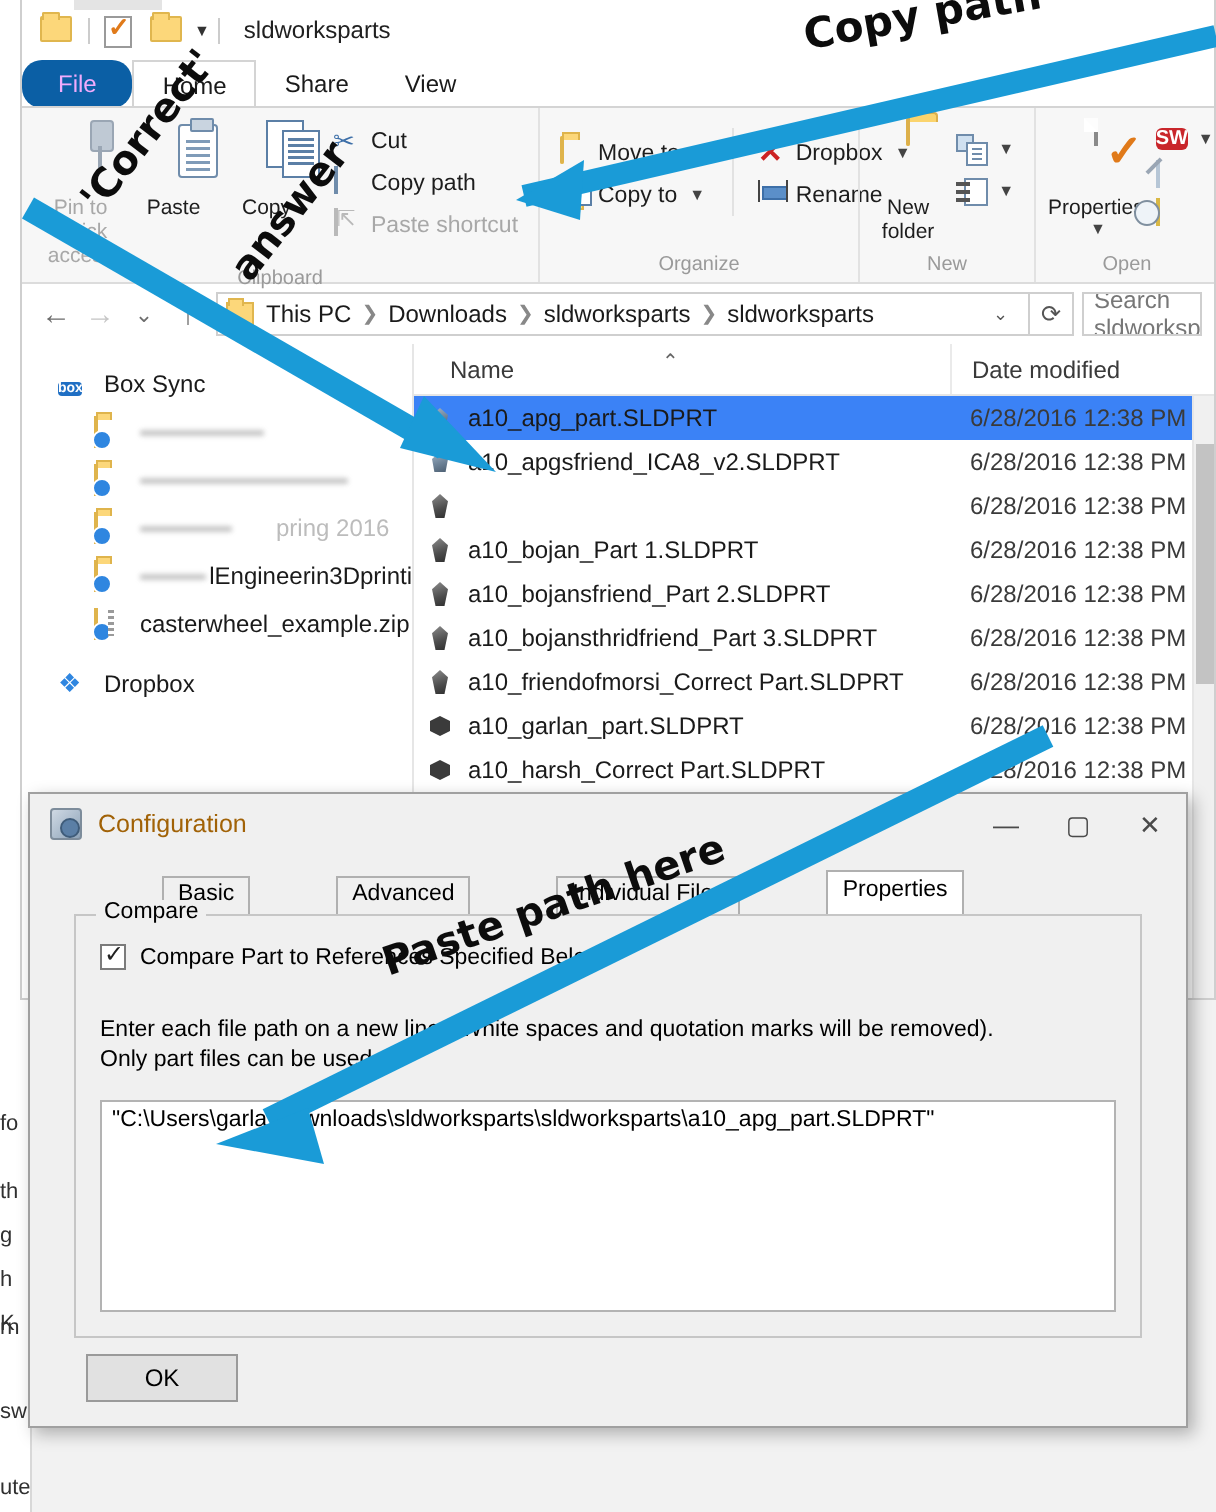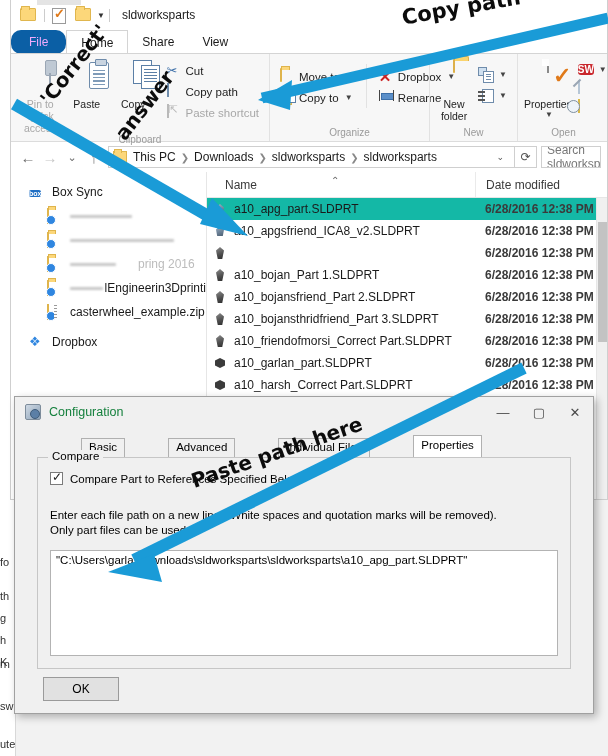--- a/index.html
+++ b/index.html
@@ -198,44 +198,44 @@
   .zip-ic:before{content:"";position:absolute;left:-2px;bottom:-2px;width:8px;height:8px;border-radius:50%;background:#2f86e0;border:1px solid #fff;}
   .dropbox-ic{ width:15px;height:14px; color:#2f86e0; font-size:13px; line-height:14px;}
   .redacted{ height:3px; background:#9a9a9a; opacity:.55; border-radius:1px; filter: blur(1.2px); }
 
   .filelist{ flex:1; position:relative; overflow:hidden; }
   .col-head{ height:26px; border-bottom:1px solid #e6e6e6; display:flex; align-items:center; font-size:12px; color:#3a3a3a; position:relative;}
   .col-name{ width:268px; padding-left:18px; position:relative;}
   .col-date{ padding-left:10px; border-left:1px solid #eaeaea; height:100%; display:flex;align-items:center;}
   .sort-arrow{ position:absolute; left:124px; top:-3px; font-size:10px; color:#666;}
   .frow{ height:22px; display:flex; align-items:center; font-size:12px; color:#1a1a1a;}
-  .frow.sel{ background:#14b8a6; }
+  .frow.sel{ background:#3b82f6; }
   .fname{ width:268px; display:flex; align-items:center; padding-left:6px; white-space:nowrap; overflow:hidden;}
-  .fdate{ padding-left:10px; color:#3a3a3a;font-weight:bold;}
+  .fdate{ padding-left:10px; color:#3a3a3a;}
   .sld-ic{ width:14px;height:14px; margin-right:7px; flex:0 0 14px; position:relative;}
   .sld-ic.a:after{content:"";position:absolute;left:3px;top:2px;width:8px;height:10px;
     background:linear-gradient(160deg,#9fb4c7 0%, #6e8398 55%, #4c5f72 100%); clip-path: polygon(50% 0,100% 35%,85% 100%,15% 100%,0 35%);}
   .sld-ic.b:after{content:"";position:absolute;left:3px;top:1px;width:8px;height:12px;
     background:linear-gradient(160deg,#8c8c8c 0%, #4d4d4d 60%, #2e2e2e 100%); clip-path: polygon(50% 0,100% 30%,78% 100%,22% 100%,0 30%);}
   .sld-ic.c:after{content:"";position:absolute;left:2px;top:2px;width:10px;height:10px;
     background:#3b3b3b; clip-path: polygon(50% 0,100% 25%,100% 75%,50% 100%,0 75%,0 25%);}
   .vscroll{ position:absolute; right:0; top:26px; bottom:0; width:11px; background:#f0f0f0; border-left:1px solid #e6e6e6;}
   .vthumb{ position:absolute; left:1px; top:24px; width:9px; height:120px; background:#c3c3c3;}
 
   
   .dialog{
     position:absolute; left:14px; top:396px; width:580px; height:318px;
     background:#f0f0f0; border:1px solid #a0a0a0;
     box-shadow: 3px 3px 8px rgba(0,0,0,.28);
     font-family: "Liberation Sans", sans-serif;
   }
   .dlg-title{ height:30px; background:#f0f0f0; display:flex; align-items:center; padding-left:10px; }
   .dlg-icon{ width:16px;height:16px;background:linear-gradient(135deg,#cfd9e4,#8ea3b8);border:1px solid #7d8c9b;border-radius:2px;position:relative;}
   .dlg-icon:after{content:"";position:absolute;left:4px;top:4px;width:8px;height:8px;border-radius:50%;background:#5b7fa6;border:1px solid #3f5c7a;}
-  .dlg-title-text{ font-size:12.5px; color:#15803d; margin-left:8px;}
+  .dlg-title-text{ font-size:12.5px; color:#a16207; margin-left:8px;}
   .dlg-ctrls{ margin-left:auto; display:flex; height:30px;}
   .dlg-btn{ width:36px; height:30px; display:flex;align-items:center;justify-content:center; font-size:13px; color:#4a4a4a;}
   .dlg-body{ position:absolute; left:0; right:0; top:30px; bottom:0; }
   .tabstrip{ position:absolute; left:22px; top:10px; display:flex; align-items:flex-end; height:20px;}
   .dtab{
     font-size:11.5px; color:#000; padding:2px 7px 3px; background:#f0f0f0;
     border:1px solid #b0b0b0; border-bottom:none; margin-right:-1px; height:19px;margin-left:44px;
   }
   .dtab.active{ background:#fff; height:22px; padding-top:3px; position:relative; z-index:3; }
   .groupbox{

